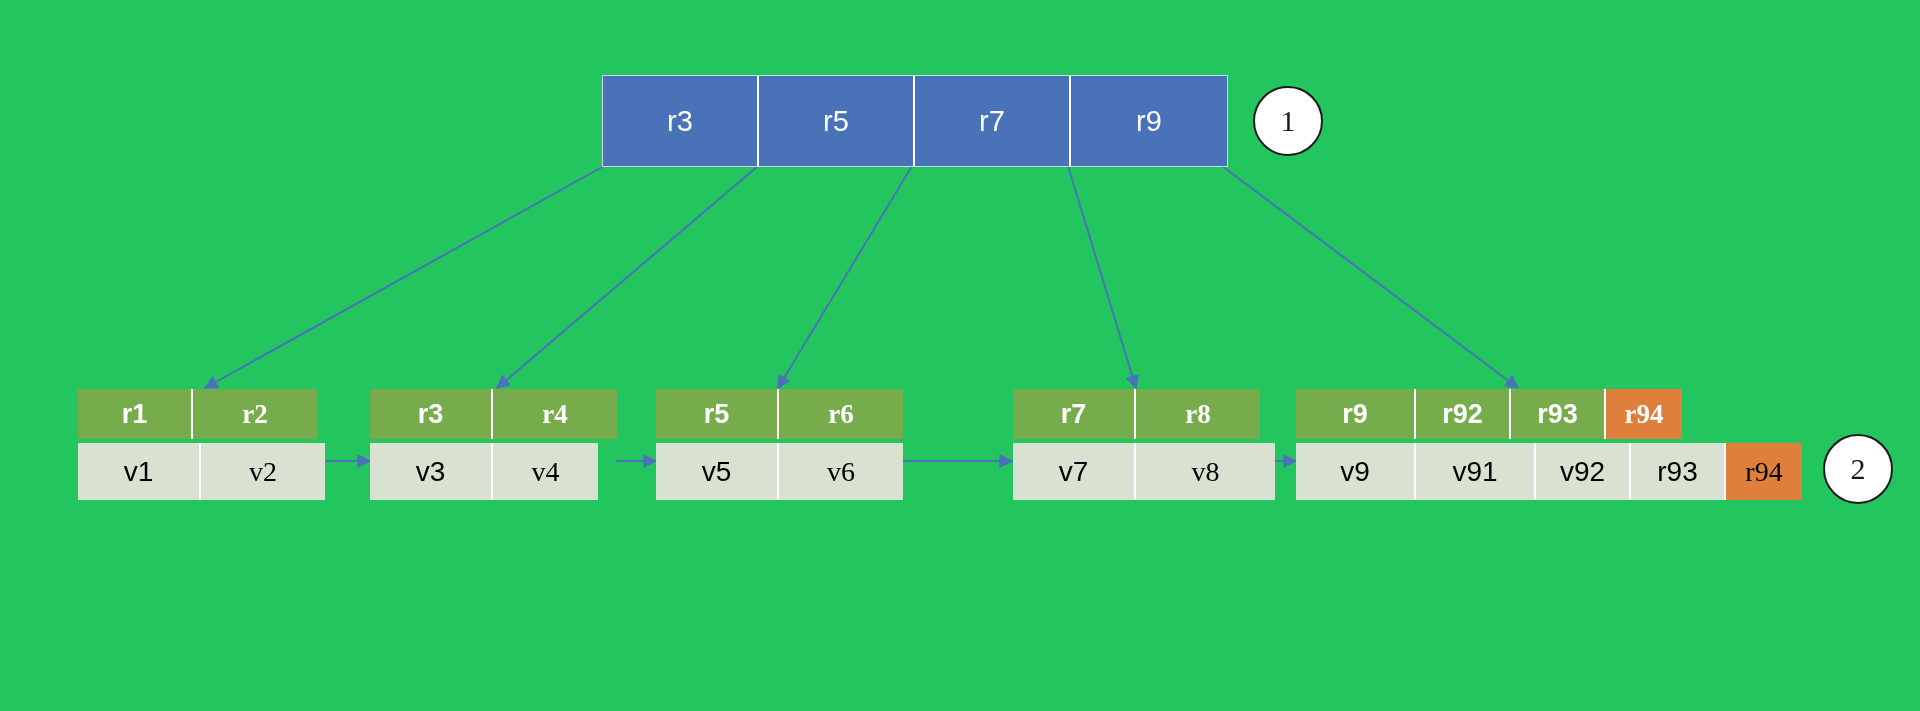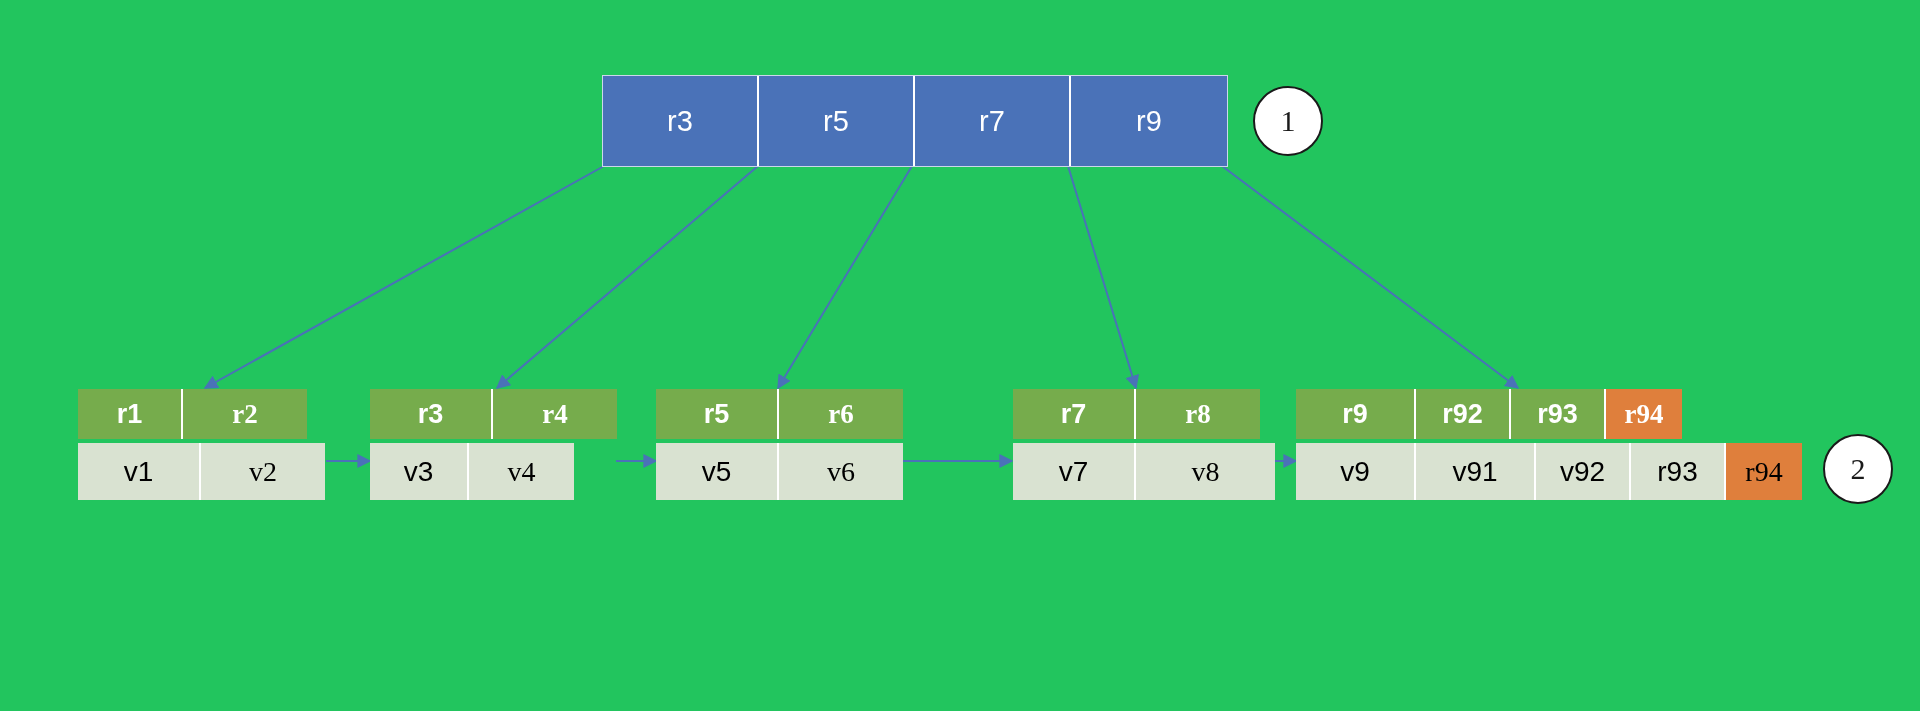--- a/index.html
+++ b/index.html
@@ -134,36 +134,36 @@
 
   <div class="root-node">
     <div class="root-cell">r3</div>
     <div class="root-cell">r5</div>
     <div class="root-cell">r7</div>
     <div class="root-cell">r9</div>
   </div>
 
   <div class="leaf" style="left:78px; top:389px;">
     <div class="leaf-row keys">
-      <div class="cell key" style="width:105px">r1</div>
+      <div class="cell key" style="width:115px">r1</div>
       <div class="cell key" style="width:124px">r2</div>
     </div>
     <div class="leaf-row values">
       <div class="cell val" style="width:123px">v1</div>
       <div class="cell val" style="width:124px">v2</div>
     </div>
   </div>
 
   <div class="leaf" style="left:370px; top:389px;">
     <div class="leaf-row keys">
       <div class="cell key" style="width:123px">r3</div>
       <div class="cell key" style="width:124px">r4</div>
     </div>
     <div class="leaf-row values">
-      <div class="cell val" style="width:99px">v3</div>
+      <div class="cell val" style="width:123px">v3</div>
       <div class="cell val" style="width:105px">v4</div>
     </div>
   </div>
 
   <div class="leaf" style="left:656px; top:389px;">
     <div class="leaf-row keys">
       <div class="cell key" style="width:123px">r5</div>
       <div class="cell key" style="width:124px">r6</div>
     </div>
     <div class="leaf-row values">

